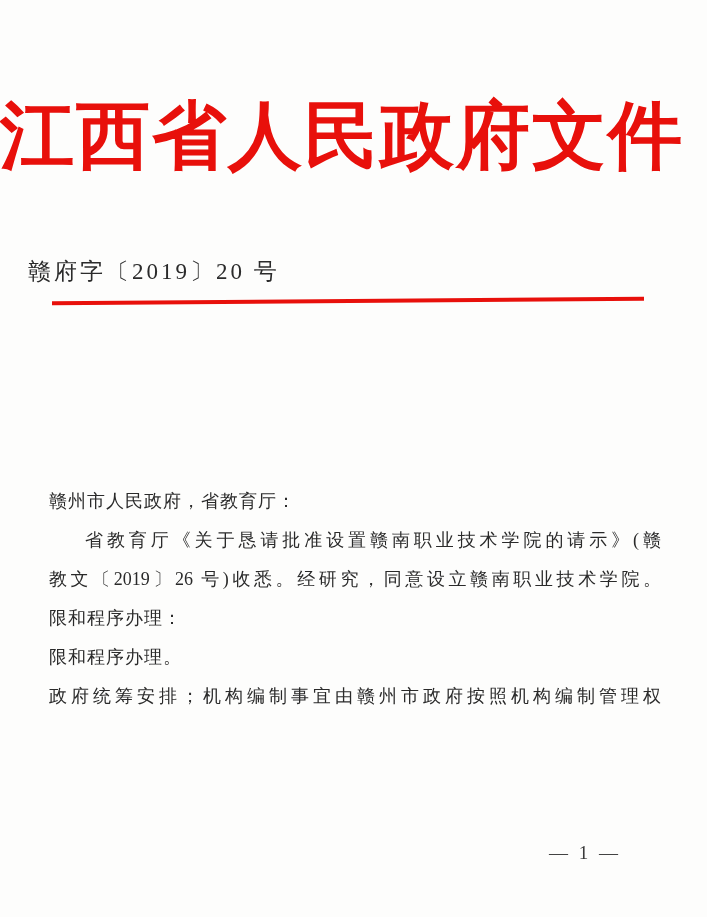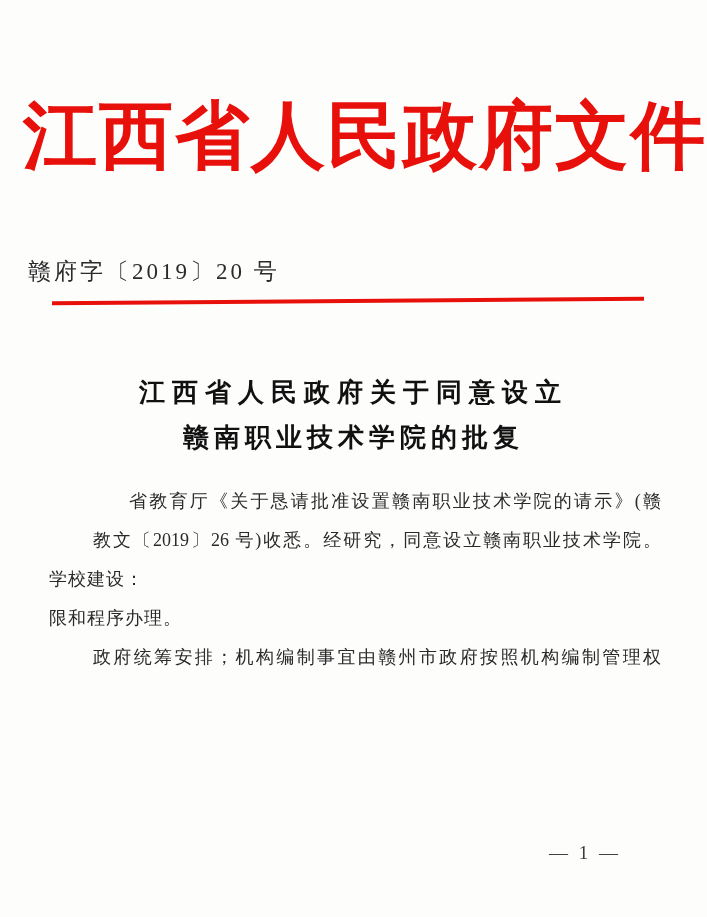--- a/index.html
+++ b/index.html
@@ -16,21 +16,21 @@
     overflow: hidden;
     font-family: "Liberation Serif", "DejaVu Serif", serif;
     color: #222222;
   }
   
   .red-header {
     position: absolute;
     top: 92px;
     left: 0;
     width: 100%;
-    text-align: right;
+    text-align: left;
     font-size: 74px;
     font-weight: bold;
     letter-spacing: 2px;
     color: var(--accent-red, #e8100b);
     white-space: nowrap;
     line-height: 1.2;
   }
   
   .doc-number {
     position: absolute;
@@ -76,21 +76,20 @@
     font-size: 18px;
     line-height: 39px;
     color: #2a2a2a;
   }
   .body-text .line { white-space: nowrap; }
   .body-text .just {
     white-space: normal;
     text-align: justify;
     text-align-last: justify;
     text-justify: inter-character;
-    margin-left: 44px;
   }
   .body-text .left { letter-spacing: 1px; }
   .body-text .spaced { letter-spacing: 3px; }
   .body-text .indent { text-indent: 2em; }
   
   .footer {
     position: absolute;
     top: 842px;
     right: 0;
     width: 100%;
@@ -106,28 +105,25 @@
 <body>
 
 <div class="page">
 
   <div class="red-header">江西省人民政府文件</div>
 
   <div class="doc-number">赣府字〔2019〕20 号</div>
 
   <div class="red-line"></div>
 
-  <div class="doc-title">
-    <div class="t1">江西省人民政府关于同意设立</div>
-    <div class="t2">赣南职业技术学院的批复</div>
-  </div>
 
   <div class="body-text">
+    <div class="line left">赣州市人民政府，省教育厅：</div>
     <div class="line just indent">省教育厅《关于恳请批准设置赣南职业技术学院的请示》(赣</div>
     <div class="line just">教文〔2019〕26 号)收悉。经研究，同意设立赣南职业技术学院。</div>
-    <div class="line left">学校建设：</div>
+    <div class="line left">限和程序办理：</div>
     <div class="line left">限和程序办理。</div>
     <div class="line just">政府统筹安排；机构编制事宜由赣州市政府按照机构编制管理权</div>
   </div>
 
   <div class="footer">— 1 —</div>
 
 </div>
 
 </body></html>

